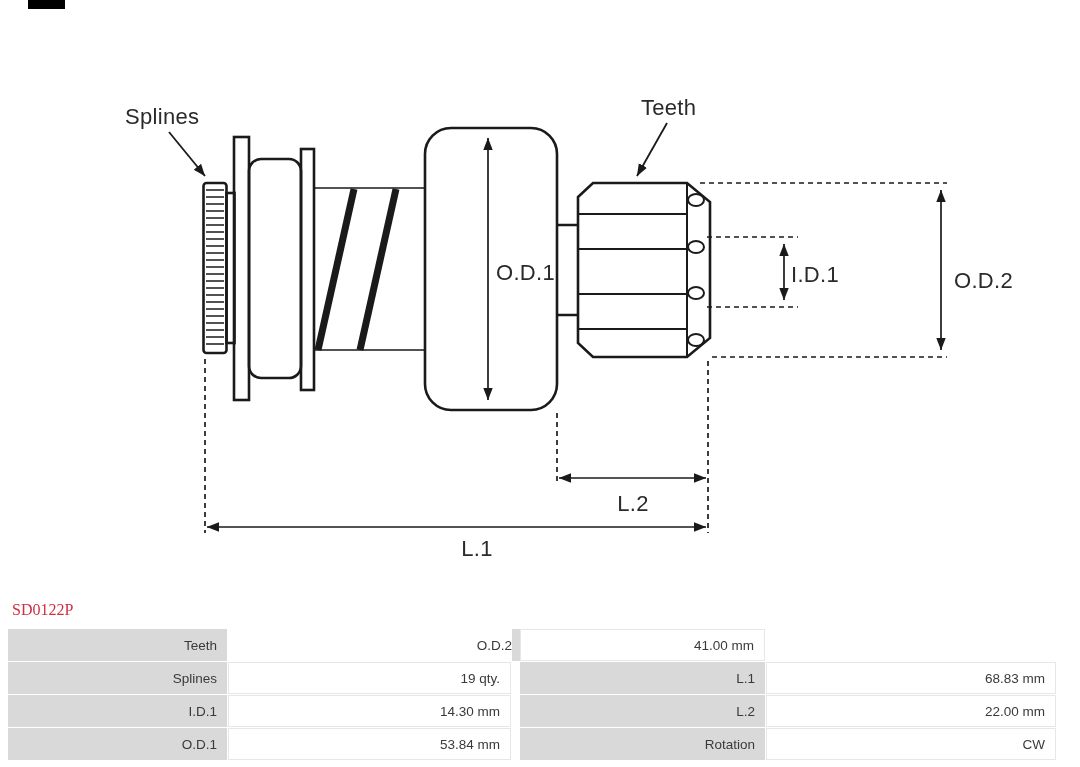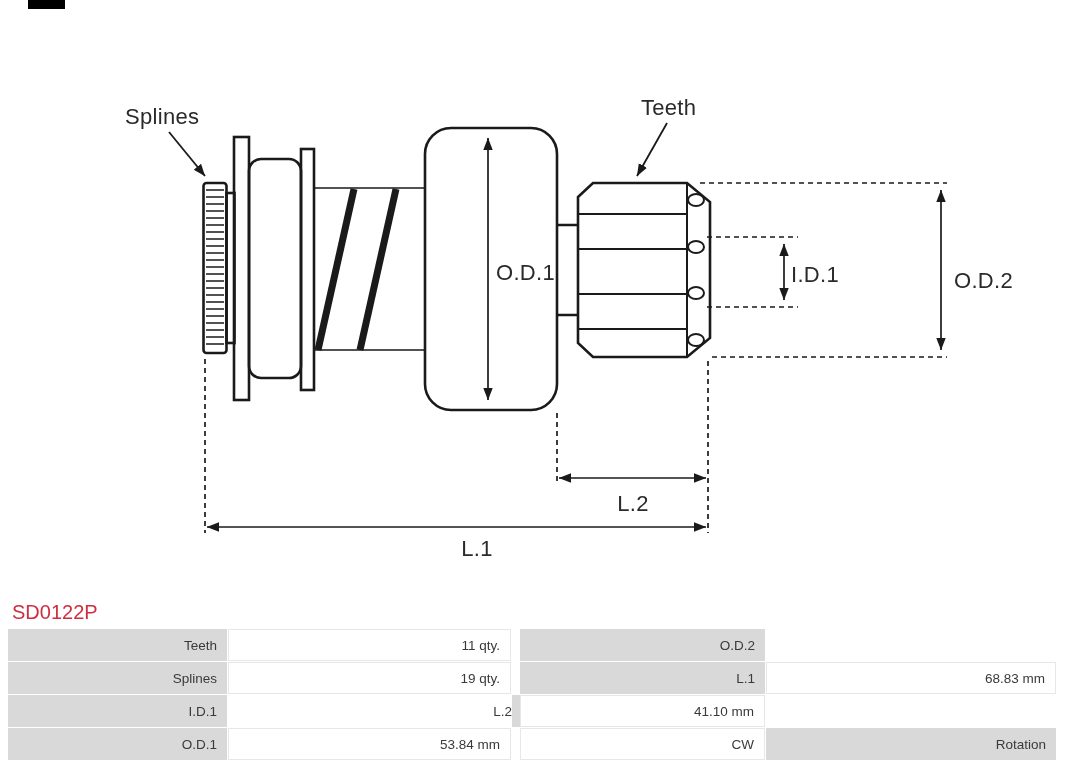--- a/index.html
+++ b/index.html
@@ -22,21 +22,21 @@
   .dim line  { stroke:currentColor; stroke-width:1.7; fill:none; }
   .dash  { stroke:currentColor; stroke-width:1.7; fill:none; stroke-dasharray:5 4; }
   .callout line { stroke:currentColor; stroke-width:1.8; fill:none; }
   .drawing text {
     font-family:"Liberation Sans","DejaVu Sans",sans-serif;
     font-size:22px; fill:#2a2a2a; letter-spacing:0.3px;
   }
   
   .part-number {
     position:absolute; left:12px; top:601px;
-    font-size:20px; color:var(--part-number,#cf2e41);
+    font-size:16px; color:var(--part-number,#cf2e41);font-family:Liberation Serif, serif;
   }
   
   .spec-table {
     position:absolute; left:8px; top:629px; width:1049px;
     display:flex; flex-direction:column; gap:1px;
     font-size:13.5px; color:var(--table-text,#3a3a3a);
   }
   .spec-row {
     display:grid; grid-template-columns:219px 283px 7px 245px 290px;
     column-gap:1px; height:32px;
@@ -140,42 +140,43 @@
       <line x1="667" y1="123" x2="637" y2="176" marker-end="url(#arr-e)"></line>
     </g>
   </svg>
 
   <div class="part-number">SD0122P</div>
 
   <div class="spec-table">
 
     <div class="spec-row">
       <div class="cell label">Teeth</div>
-      <div class="cell value">11 qty.</div>
       <div class="spacer"></div>
       <div class="cell label">O.D.2</div>
+      <div class="cell value">41.00 mm</div>
     </div>
 
     <div class="spec-row">
       <div class="cell label">Splines</div>
       <div class="cell value">19 qty.</div>
       <div class="spacer"></div>
       <div class="cell label">L.1</div>
       <div class="cell value">68.83 mm</div>
     </div>
 
     <div class="spec-row">
       <div class="cell label">I.D.1</div>
+      <div class="cell value">14.30 mm</div>
       <div class="spacer"></div>
       <div class="cell label">L.2</div>
-      <div class="cell value">41.10 mm</div>
+      <div class="cell value">22.00 mm</div>
     </div>
 
     <div class="spec-row">
       <div class="cell label">O.D.1</div>
       <div class="cell value">53.84 mm</div>
       <div class="spacer"></div>
+      <div class="cell label">Rotation</div>
       <div class="cell value">CW</div>
-      <div class="cell label">Rotation</div>
     </div>
 
   </div>
 </div>
 
 </body></html>

